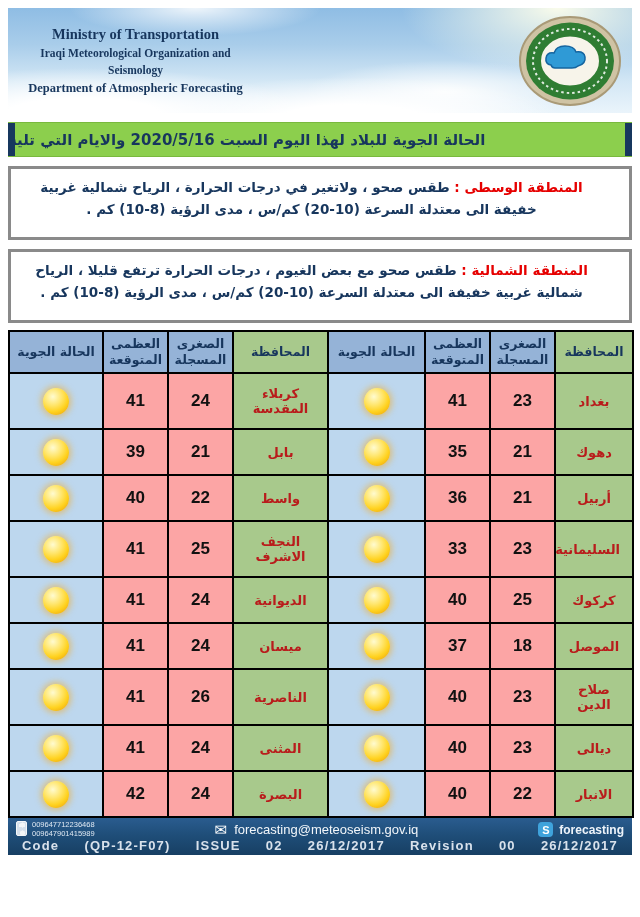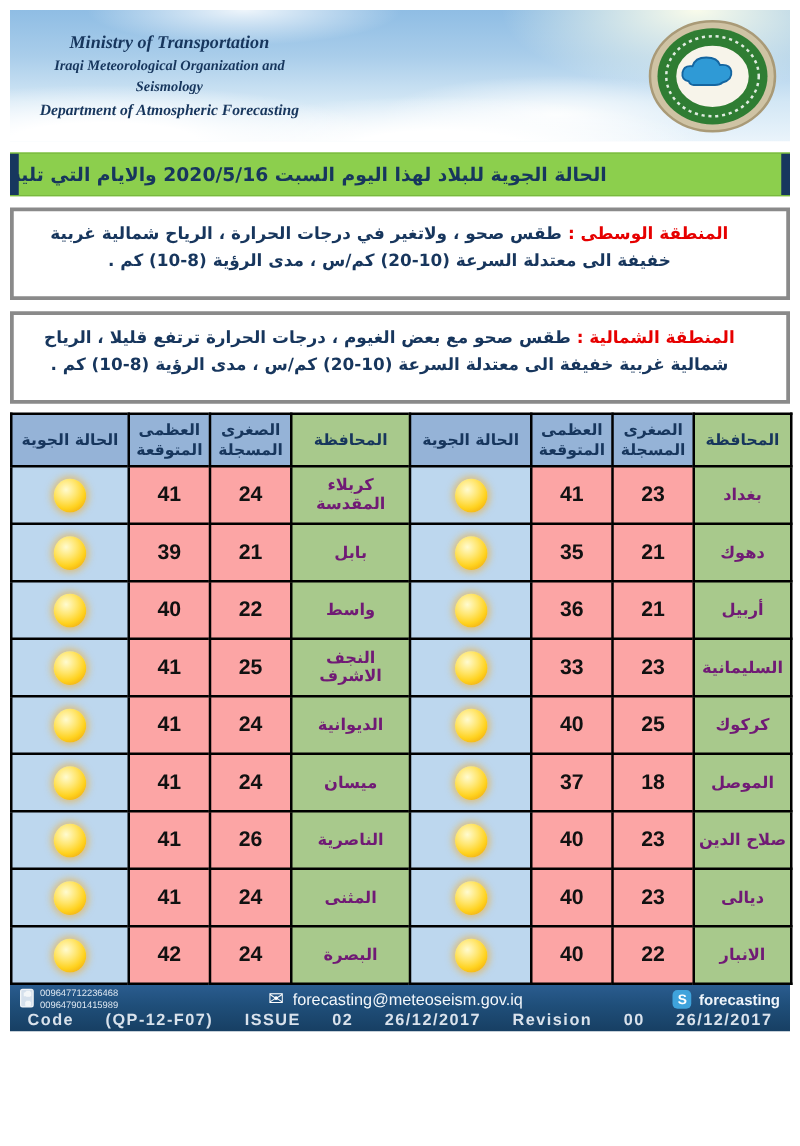--- a/index.html
+++ b/index.html
@@ -14,21 +14,20 @@
   .banner {
     height:105px; position:relative; display:flex; align-items:center;
     justify-content:space-between; padding:0 10px;
     background:
       radial-gradient(ellipse 240px 100px at 88% 0%, rgba(255,255,235,.95), rgba(255,255,235,0) 65%),
       radial-gradient(ellipse 300px 60px at 12% 100%, #ffffff 25%, rgba(255,255,255,0) 75%),
       radial-gradient(ellipse 280px 55px at 55% 105%, #ffffff 25%, rgba(255,255,255,0) 75%),
       radial-gradient(ellipse 180px 40px at 30% 0%, rgba(255,255,255,.85), rgba(255,255,255,0) 70%),
       radial-gradient(ellipse 200px 45px at 70% 80%, rgba(255,255,255,.9), rgba(255,255,255,0) 70%),
       linear-gradient(180deg,#8fbde4 0%,#a9cdea 35%,#d3e7f5 70%,#eaf4fb 100%);
-    font-style: italic;
   }
   .banner-en { color:#17365d; font-family:"Liberation Serif", serif; font-weight:bold;
                text-align:center; width:235px; line-height:1.45; }
   .banner-en .l1 { font-size:14.5px; }
   .banner-en .l2 { font-size:11.5px; }
   .banner-en .l3 { font-size:12.5px; }
   .banner-ar { color:#17365d; font-weight:bold; text-align:center; width:225px;
                direction:rtl; line-height:1.5; }
   .banner-ar .l1 { font-size:14px; }
   .banner-ar .l2 { font-size:12px; }
@@ -58,21 +57,21 @@
   
   table.wx {
     margin-top:7px; width:624px; border-collapse:collapse; direction:rtl;
     table-layout:fixed;
   }
   table.wx td, table.wx th { border:2px solid #000; text-align:center; vertical-align:middle; }
   table.wx th { background:#95b3d7; color:#17365d; font-size:12.5px; font-weight:bold;
                 height:42px; line-height:1.25; padding:2px; }
   table.wx th.gov, table.wx td.gov { background:#a8c98c; }
   table.wx td { height:46px; }
-  table.wx td.gov { color:#701a75; font-weight:bold; font-size:13px; padding:2px; }
+  table.wx td.gov { color:#b91c1c; font-weight:bold; font-size:13px; padding:12px; }
   table.wx td.num { background:#fca5a5; color:#111; font-weight:bold; font-size:17px;
                     font-family:"Liberation Sans", sans-serif; }
   table.wx td.cond { background:#bdd7ee; }
   .sun {
     display:inline-block; width:26px; height:27px; border-radius:50%;
     background:radial-gradient(circle at 38% 32%, #fffbd0 0%, #ffe66e 35%, #ffd21f 62%, #efa90f 88%, #d98e00 100%);
     box-shadow:0 0 6px 2px rgba(245,170,30,.55);
     vertical-align:middle;
   }
 

